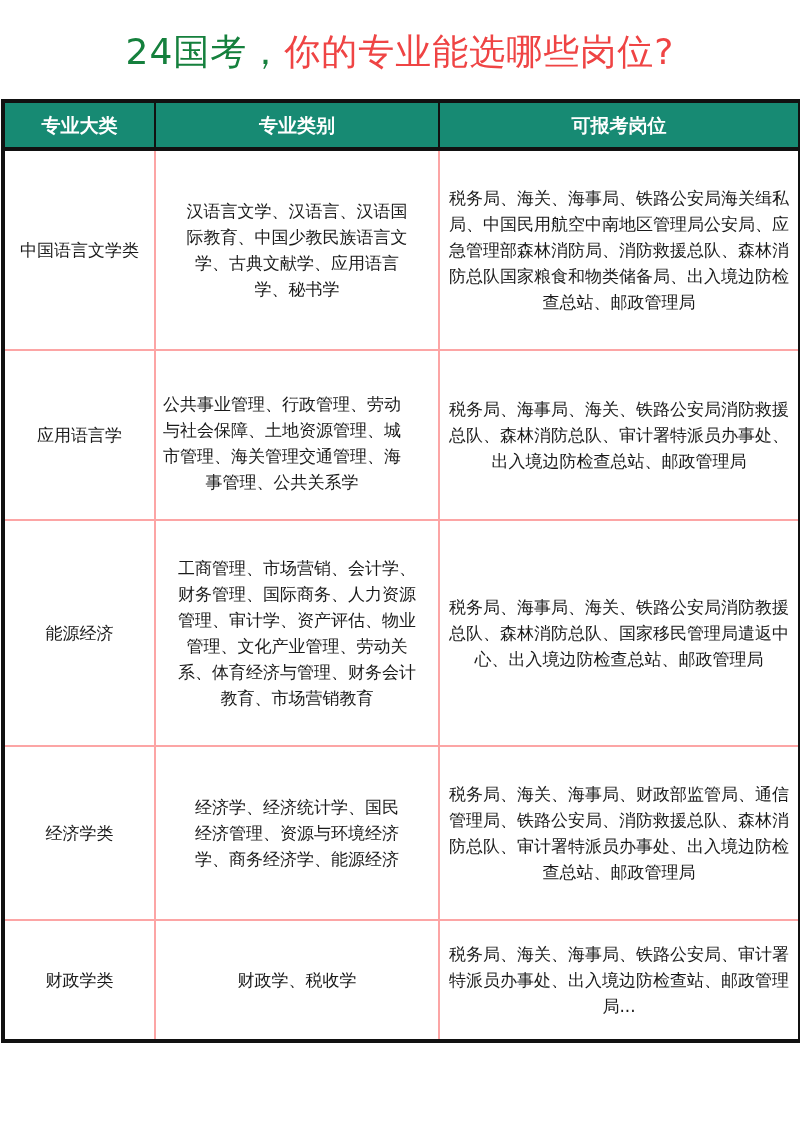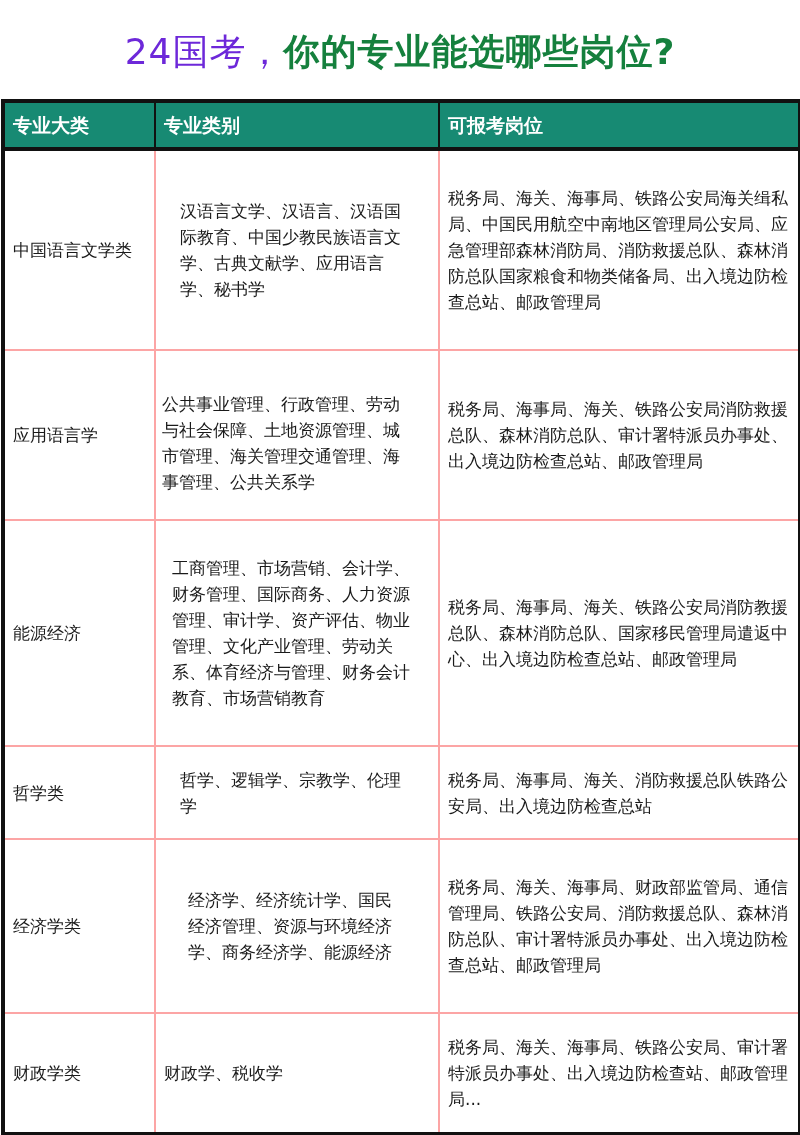--- a/index.html
+++ b/index.html
@@ -1,24 +1,24 @@
 <!DOCTYPE html>
 <html><head>
 <meta charset="utf-8">
 <style>
   html, body { margin: 0; padding: 0; background: #ffffff; }
   body { width: 800px; height: 1135px; position: relative; overflow: hidden;
          font-family: "DejaVu Sans", "Liberation Sans", sans-serif; color: #1a1a1a; }
   .title { position: absolute; top: 28px; left: 0; width: 800px; text-align: center;
            font-size: 36px; font-weight: normal; letter-spacing: 1px; line-height: 48px; }
-  .title .plain { color: #6d28d9; }
-  .title .accent { color: #15803d; font-weight: bold; }
+  .title .plain { color: #15803d; }
+  .title .accent { color: #ef4444; font-weight: normal; }
   table.grid { position: absolute; top: 99px; left: 1px; width: 797px; border-collapse: collapse;
                table-layout: fixed; border: 4px solid #111; }
-  table.grid th, table.grid td { border: 2px solid #fca5a5; text-align: left; vertical-align: middle;
+  table.grid th, table.grid td { border: 2px solid #fca5a5; text-align: center; vertical-align: middle;
                                  padding: 0 8px; font-size: 17px; line-height: 26px; }
   table.grid thead th { background: #178a73; color: #ffffff; font-weight: bold; height: 44px;
                         font-size: 19px; border-color: #111; border-bottom-width: 4px; }
   col.c1 { width: 152px; } col.c2 { width: 284px; } col.c3 { width: 361px; }
   td.major { font-size: 17px; }
   td.left { text-align: left; }
   tr.r1 td { height: 198px; } tr.r2 td { height: 152px; } tr.r3 td { height: 224px; }
   tr.r4 td { height: 91px; } tr.r5 td { height: 172px; } tr.r6 td { height: 118px; }
 </style>
 </head>
@@ -48,25 +48,20 @@
     <tr class="r2">
       <td class="major">应用语言学</td>
       <td class="left" style="padding:16px 36px 0 6px;">公共事业管理、行政管理、劳动与社会保障、土地资源管理、城市管理、海关管理交通管理、海事管理、公共关系学</td>
       <td>税务局、海事局、海关、铁路公安局消防救援总队、森林消防总队、审计署特派员办事处、出入境边防检查总站、邮政管理局</td>
     </tr>
     <tr class="r3">
       <td class="major">能源经济</td>
       <td style="padding:0 16px;">工商管理、市场营销、会计学、财务管理、国际商务、人力资源管理、审计学、资产评估、物业管理、文化产业管理、劳动关系、体育经济与管理、财务会计教育、市场营销教育</td>
       <td>税务局、海事局、海关、铁路公安局消防教援总队、森林消防总队、国家移民管理局遣返中心、出入境边防检查总站、邮政管理局</td>
     </tr>
-    <tr class="r4">
-      <td class="major">哲学类</td>
-      <td style="padding:0 24px;">哲学、逻辑学、宗教学、伦理学</td>
-      <td>税务局、海事局、海关、消防救援总队铁路公安局、出入境边防检查总站</td>
-    </tr>
     <tr class="r5">
       <td class="major">经济学类</td>
       <td style="padding:0 32px;">经济学、经济统计学、国民经济管理、资源与环境经济学、商务经济学、能源经济</td>
       <td>税务局、海关、海事局、财政部监管局、通信管理局、铁路公安局、消防救援总队、森林消防总队、审计署特派员办事处、出入境边防检查总站、邮政管理局</td>
     </tr>
     <tr class="r6">
       <td class="major">财政学类</td>
       <td>财政学、税收学</td>
       <td>税务局、海关、海事局、铁路公安局、审计署特派员办事处、出入境边防检查站、邮政管理局...</td>
     </tr>

